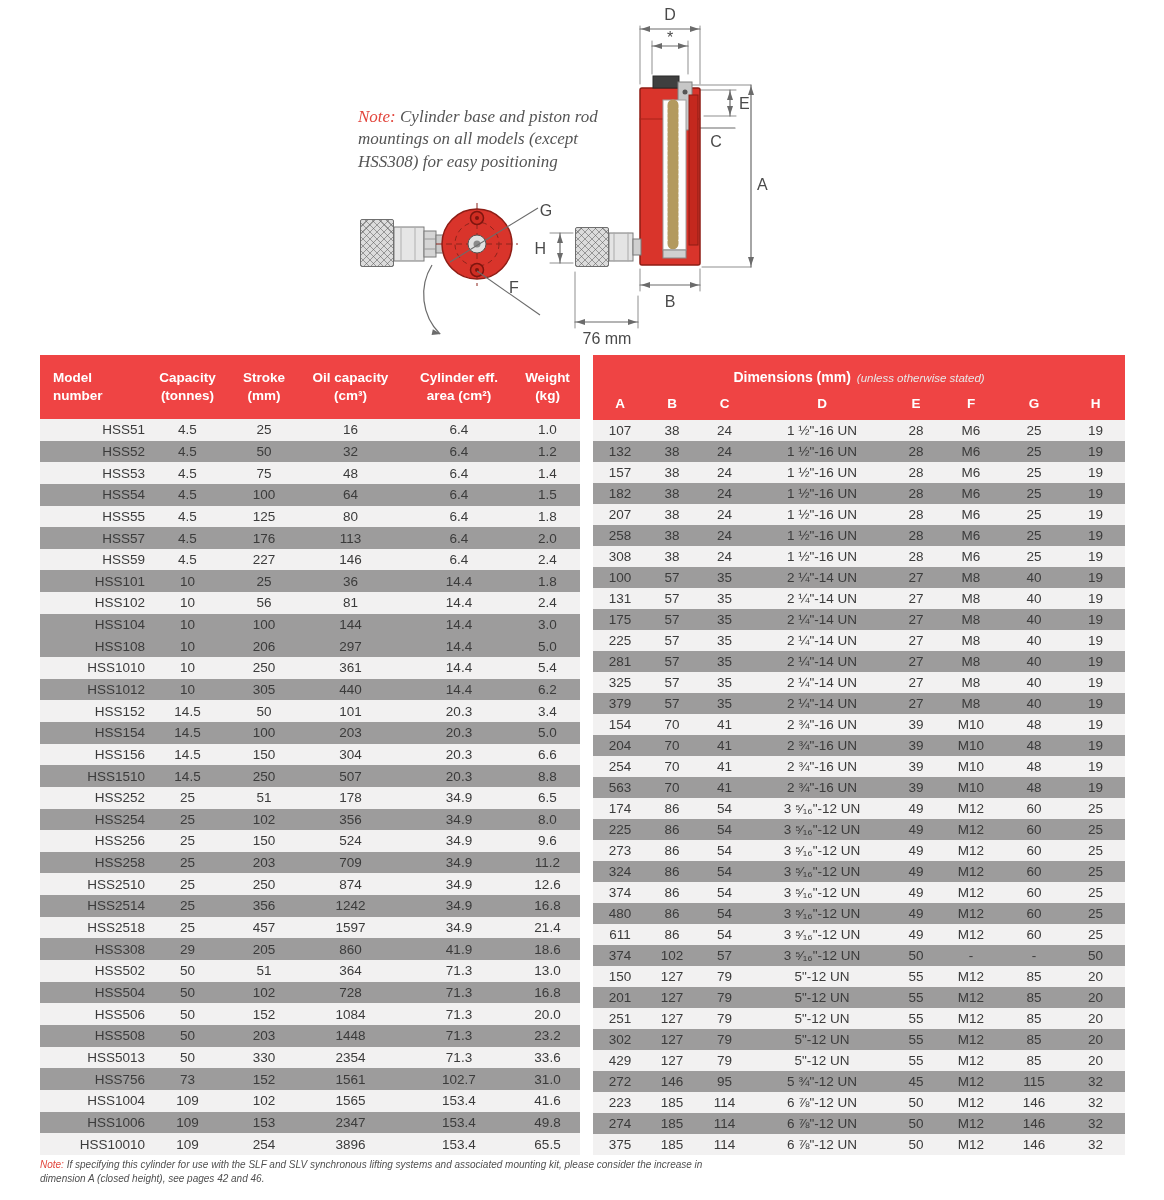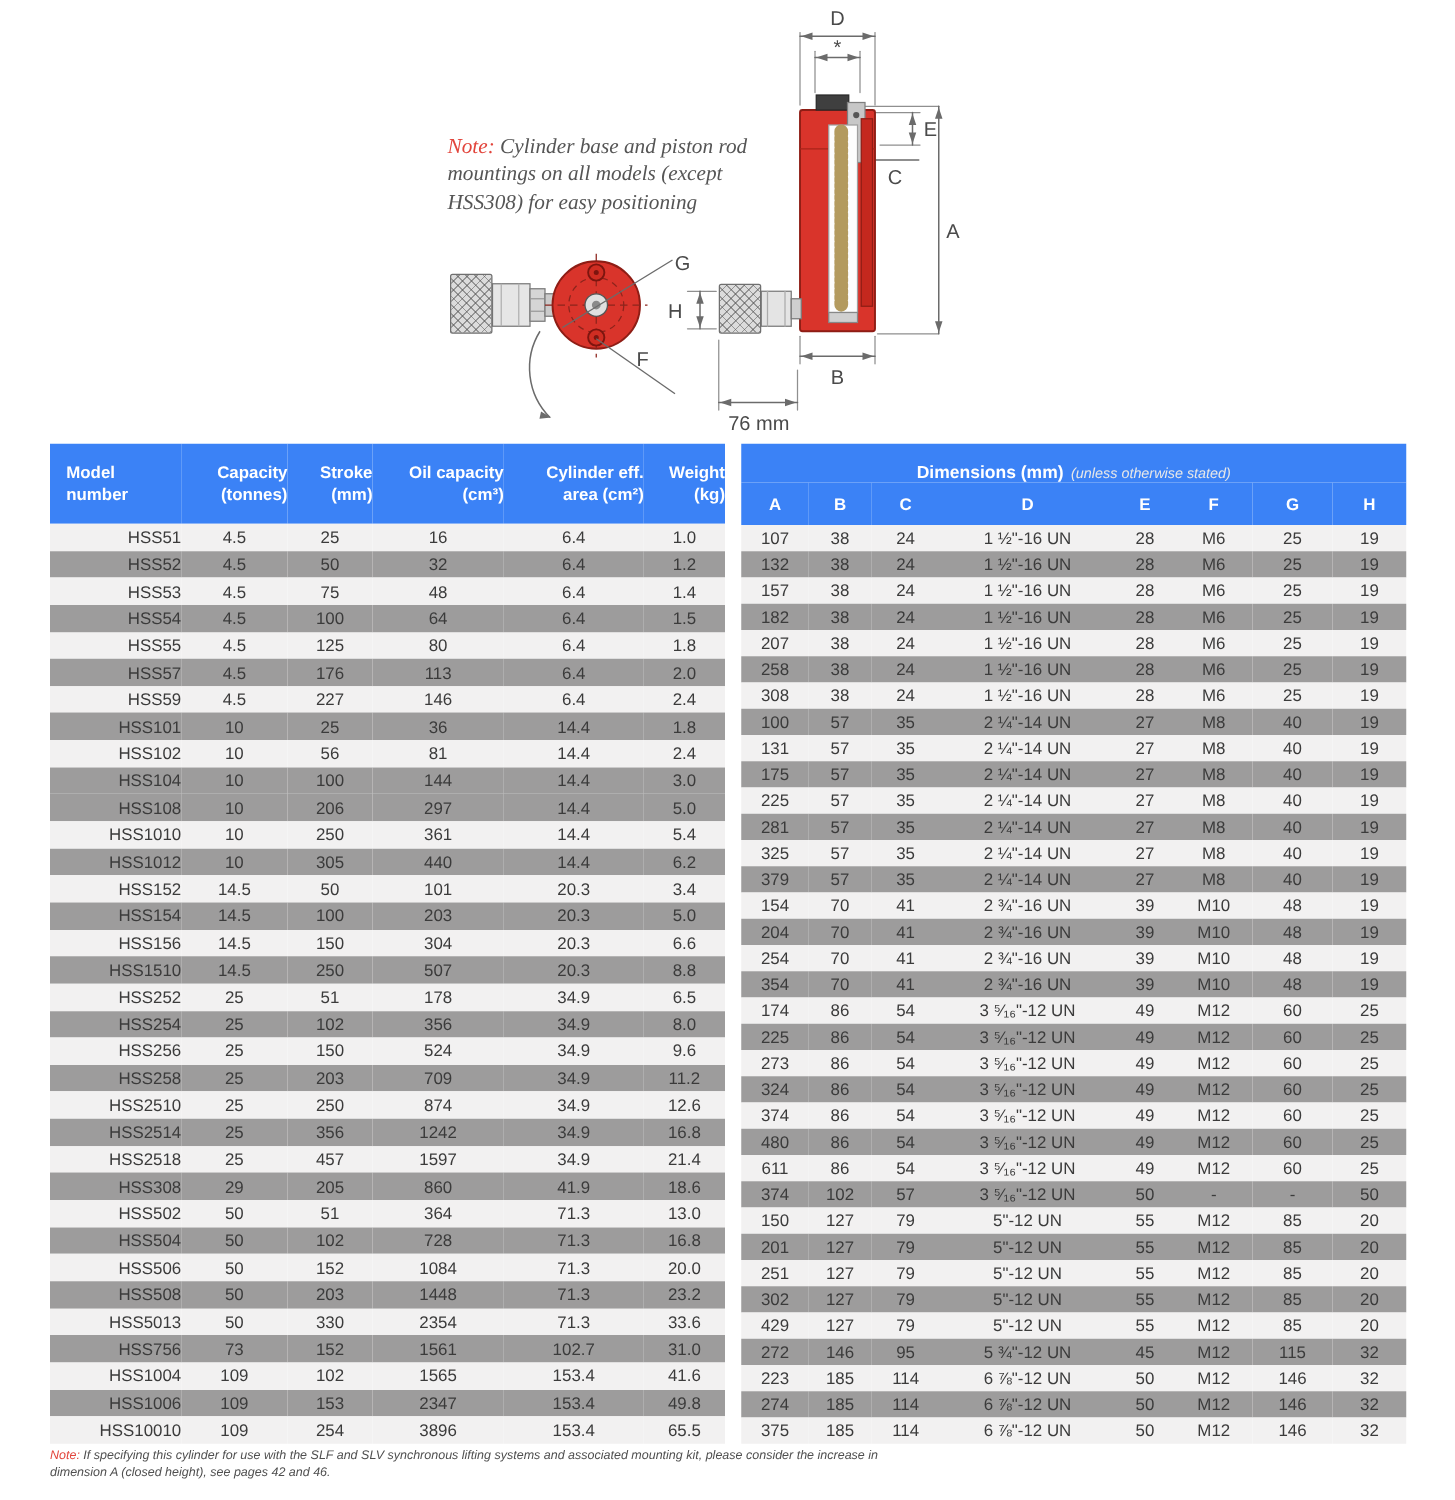--- a/index.html
+++ b/index.html
@@ -25,23 +25,23 @@
       repeating-linear-gradient(-45deg, rgba(80,80,80,.5) 0 1px, transparent 1px 5px);
   }
   #knurl-side{left:575px;top:227px;width:34px;height:40px;}
   #knurl-face{left:360px;top:219px;width:34px;height:48px;}
   svg text{font-family:"Liberation Sans","DejaVu Sans",sans-serif;fill:#4a4a4a;font-size:16px;}
   
   .tables{position:absolute;left:40px;top:355px;display:flex;gap:13px;}
   table{border-collapse:collapse;table-layout:fixed;}
   .spec-table{width:540px;}
   .dims-table{width:532px;}
-  thead th{background:#3b82f6;color:#ffffff;font-weight:bold;padding:0;}
+  thead th{background:#ef4444;color:#ffffff;font-weight:bold;padding:0;}
   .spec-table thead th{
-    height:64px;vertical-align:middle;text-align:right;
+    height:64px;vertical-align:middle;text-align:center;
     font-size:13.5px;line-height:1.3;white-space:pre-line;
   }
   .spec-table thead th.model-h{text-align:left;padding-left:13px;}
   .dims-title-row th{height:30px;vertical-align:bottom;text-align:center;font-size:14px;padding-bottom:1px;}
   .dims-sub{font-style:italic;font-weight:normal;font-size:11.5px;margin-left:6px;color:#e8e8e8;}
   .dims-letters-row th{height:34px;vertical-align:middle;text-align:center;font-size:13.5px;}
   td{height:21px;padding:0;text-align:center;font-size:13.5px;color:#3b3b3b;}
   td.model{text-align:right;padding-left:13px;}
   tbody tr{background:#f2f1f1;}
   tbody tr.alt{background:#9d9c9c;}
@@ -679,21 +679,21 @@
           <td>254</td>
           <td>70</td>
           <td>41</td>
           <td>2 ¾"-16 UN</td>
           <td>39</td>
           <td>M10</td>
           <td>48</td>
           <td>19</td>
         </tr>
         <tr class="alt">
-          <td>354</td>
+          <td>563</td>
           <td>70</td>
           <td>41</td>
           <td>2 ¾"-16 UN</td>
           <td>39</td>
           <td>M10</td>
           <td>48</td>
           <td>19</td>
         </tr>
         <tr>
           <td>174</td>

